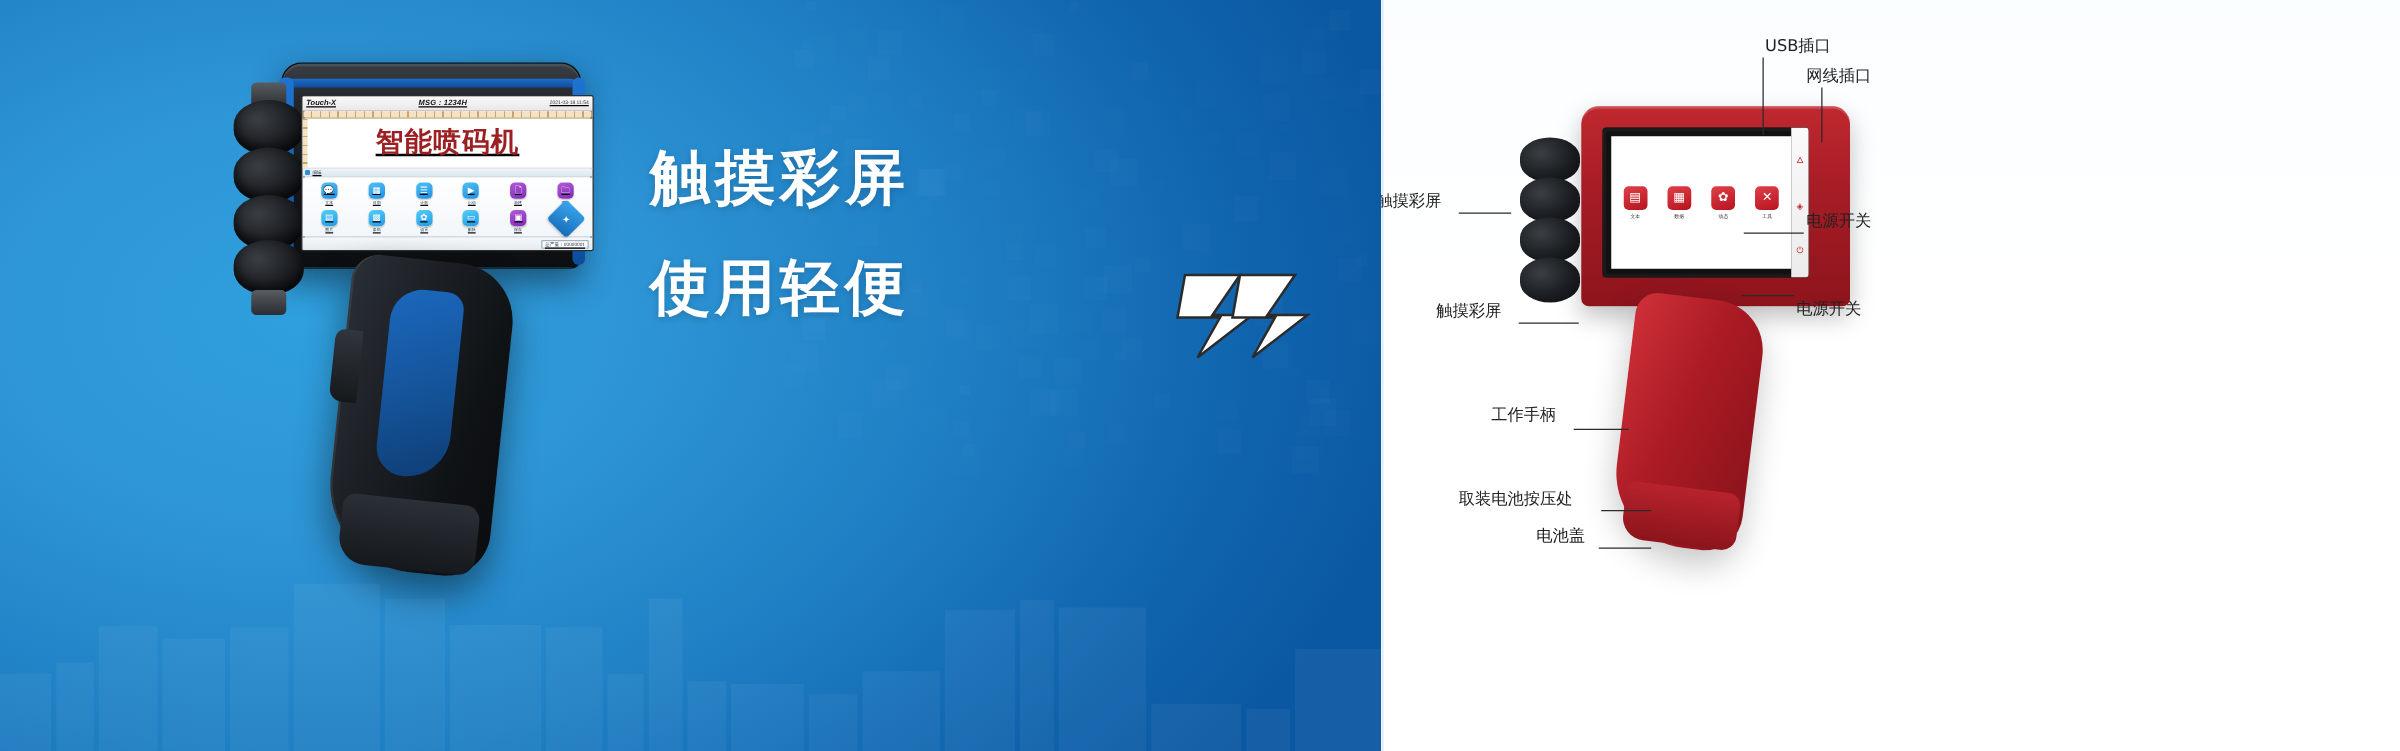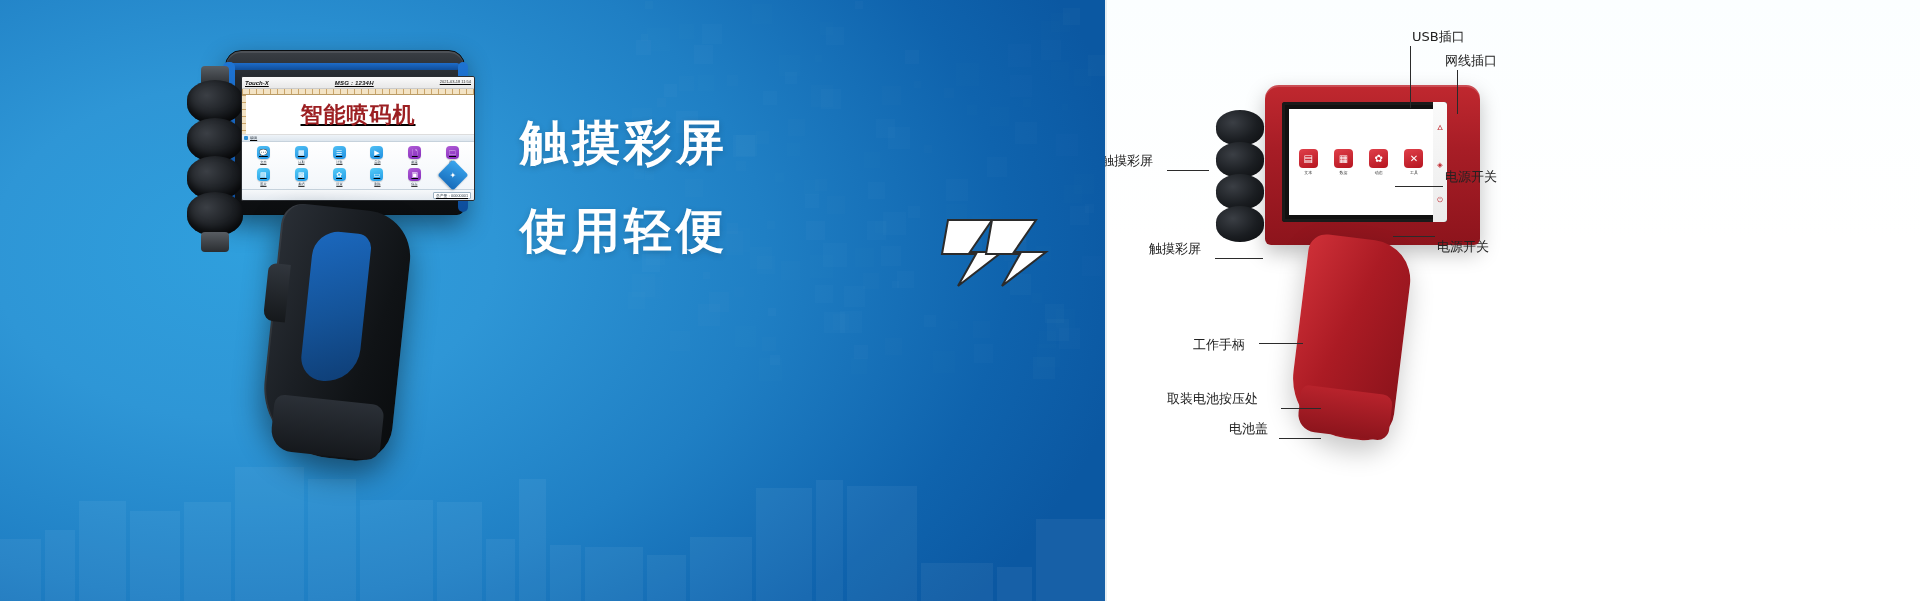--- a/index.html
+++ b/index.html
@@ -612,21 +612,21 @@
 
     <span class="anno" style="left:332px; top:238px;">电源开关</span>
     <div class="lead h" style="left:288px; top:236px; width:42px;"></div>
 
     <span class="anno" style="left:-4px; top:152px;">触摸彩屏</span>
     <div class="lead h" style="left:62px; top:170px; width:42px;"></div>
 
     <span class="anno" style="left:44px; top:240px;">触摸彩屏</span>
     <div class="lead h" style="left:110px; top:258px; width:48px;"></div>
 
-    <span class="anno" style="left:88px; top:336px;">工作手柄</span>
+    <span class="anno" style="left:88px; top:323px;">工作手柄</span>
     <div class="lead h" style="left:154px; top:343px; width:44px;"></div>
 
     <span class="anno" style="left:62px; top:390px;">取装电池按压处</span>
     <div class="lead h" style="left:176px; top:408px; width:40px;"></div>
 
     <span class="anno" style="left:124px; top:420px;">电池盖</span>
     <div class="lead h" style="left:174px; top:438px; width:42px;"></div>
   </div>
 </div>
 

